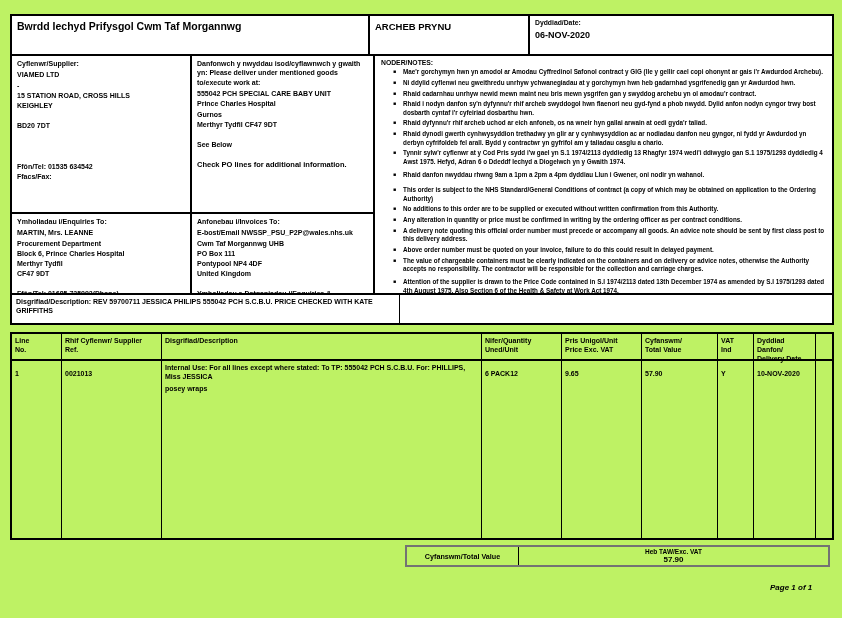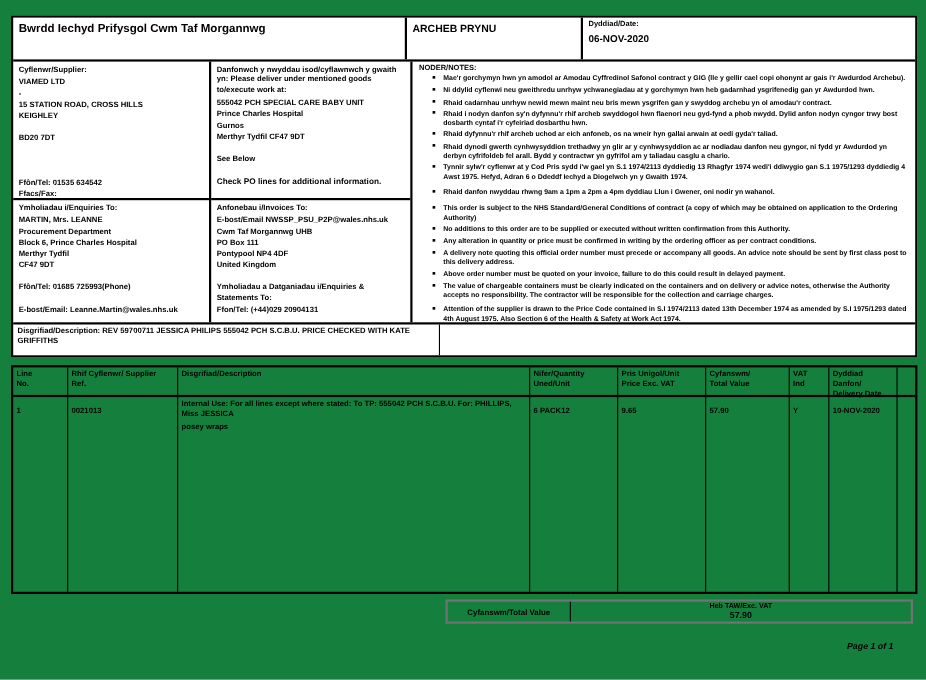--- a/index.html
+++ b/index.html
@@ -1,37 +1,37 @@
 <!DOCTYPE html>
 <html><head>
 <meta charset="utf-8">
 <style>
   * { margin:0; padding:0; box-sizing:border-box; }
   html,body { background:#e8e8e8; }
   body { font-family:"Liberation Sans","DejaVu Sans",sans-serif; font-weight:700; color:#000; }
-  .page { position:relative; width:842px; height:618px; background:#15803d; margin:0 auto; overflow:hidden; }
+  .page { position:relative; width:842px; height:618px; background:#bef264; margin:0 auto; overflow:hidden; }
 
   
   .outer-box { position:absolute; left:10px; top:14px; width:824px; border:2px solid #000; background:#fff; }
 
   .header-row { display:flex; height:40px; border-bottom:2px solid #000; }
   .header-row .cell { padding:3px 5px; border-right:2px solid #000; overflow:hidden; }
   .header-row .cell:last-child { border-right:none; }
   .org-cell { width:358px; font-size:10.5px; line-height:1.5; }
   .title-cell { width:160px; font-size:9.5px; line-height:1.6; }
   .date-cell { width:122px; }
   .orderno-cell { flex:1; }
   .small-label { font-size:6.8px; line-height:1.3; }
   .big-value { font-size:9px; margin-top:2px; }
 
   .mid-row { display:flex; height:237px; }
   .col-left { width:180px; border-right:2px solid #000; display:flex; flex-direction:column; }
   .col-mid { width:183px; border-right:2px solid #000; display:flex; flex-direction:column; }
   .col-notes { flex:1; padding:2px 4px 2px 4px; overflow:hidden; }
-  .block-top { height:126px; border-bottom:2px solid #000; padding:3px 5px; overflow:hidden; }
+  .block-top { height:158px; border-bottom:2px solid #000; padding:3px 5px; overflow:hidden; }
   .block-bottom { flex:1; padding:3px 5px; overflow:hidden; }
   .blk-label { font-size:7px; line-height:1.35; }
   .blk-body { font-size:7px; line-height:1.45; white-space:pre-line; margin-top:2px; }
   .blk-note { font-size:7.5px; margin-top:10px; }
 
   .notes-heading { font-size:6.8px; margin:1px 0 2px 2px; }
   .bullet { display:flex; margin:0 2px 2.5px 14px; }
   .bullet .bm { font-size:5px; margin-right:7px; line-height:1.5; }
   .bullet .bt { font-size:6.3px; line-height:1.32; }
   .en-start { margin-top:7px; }

